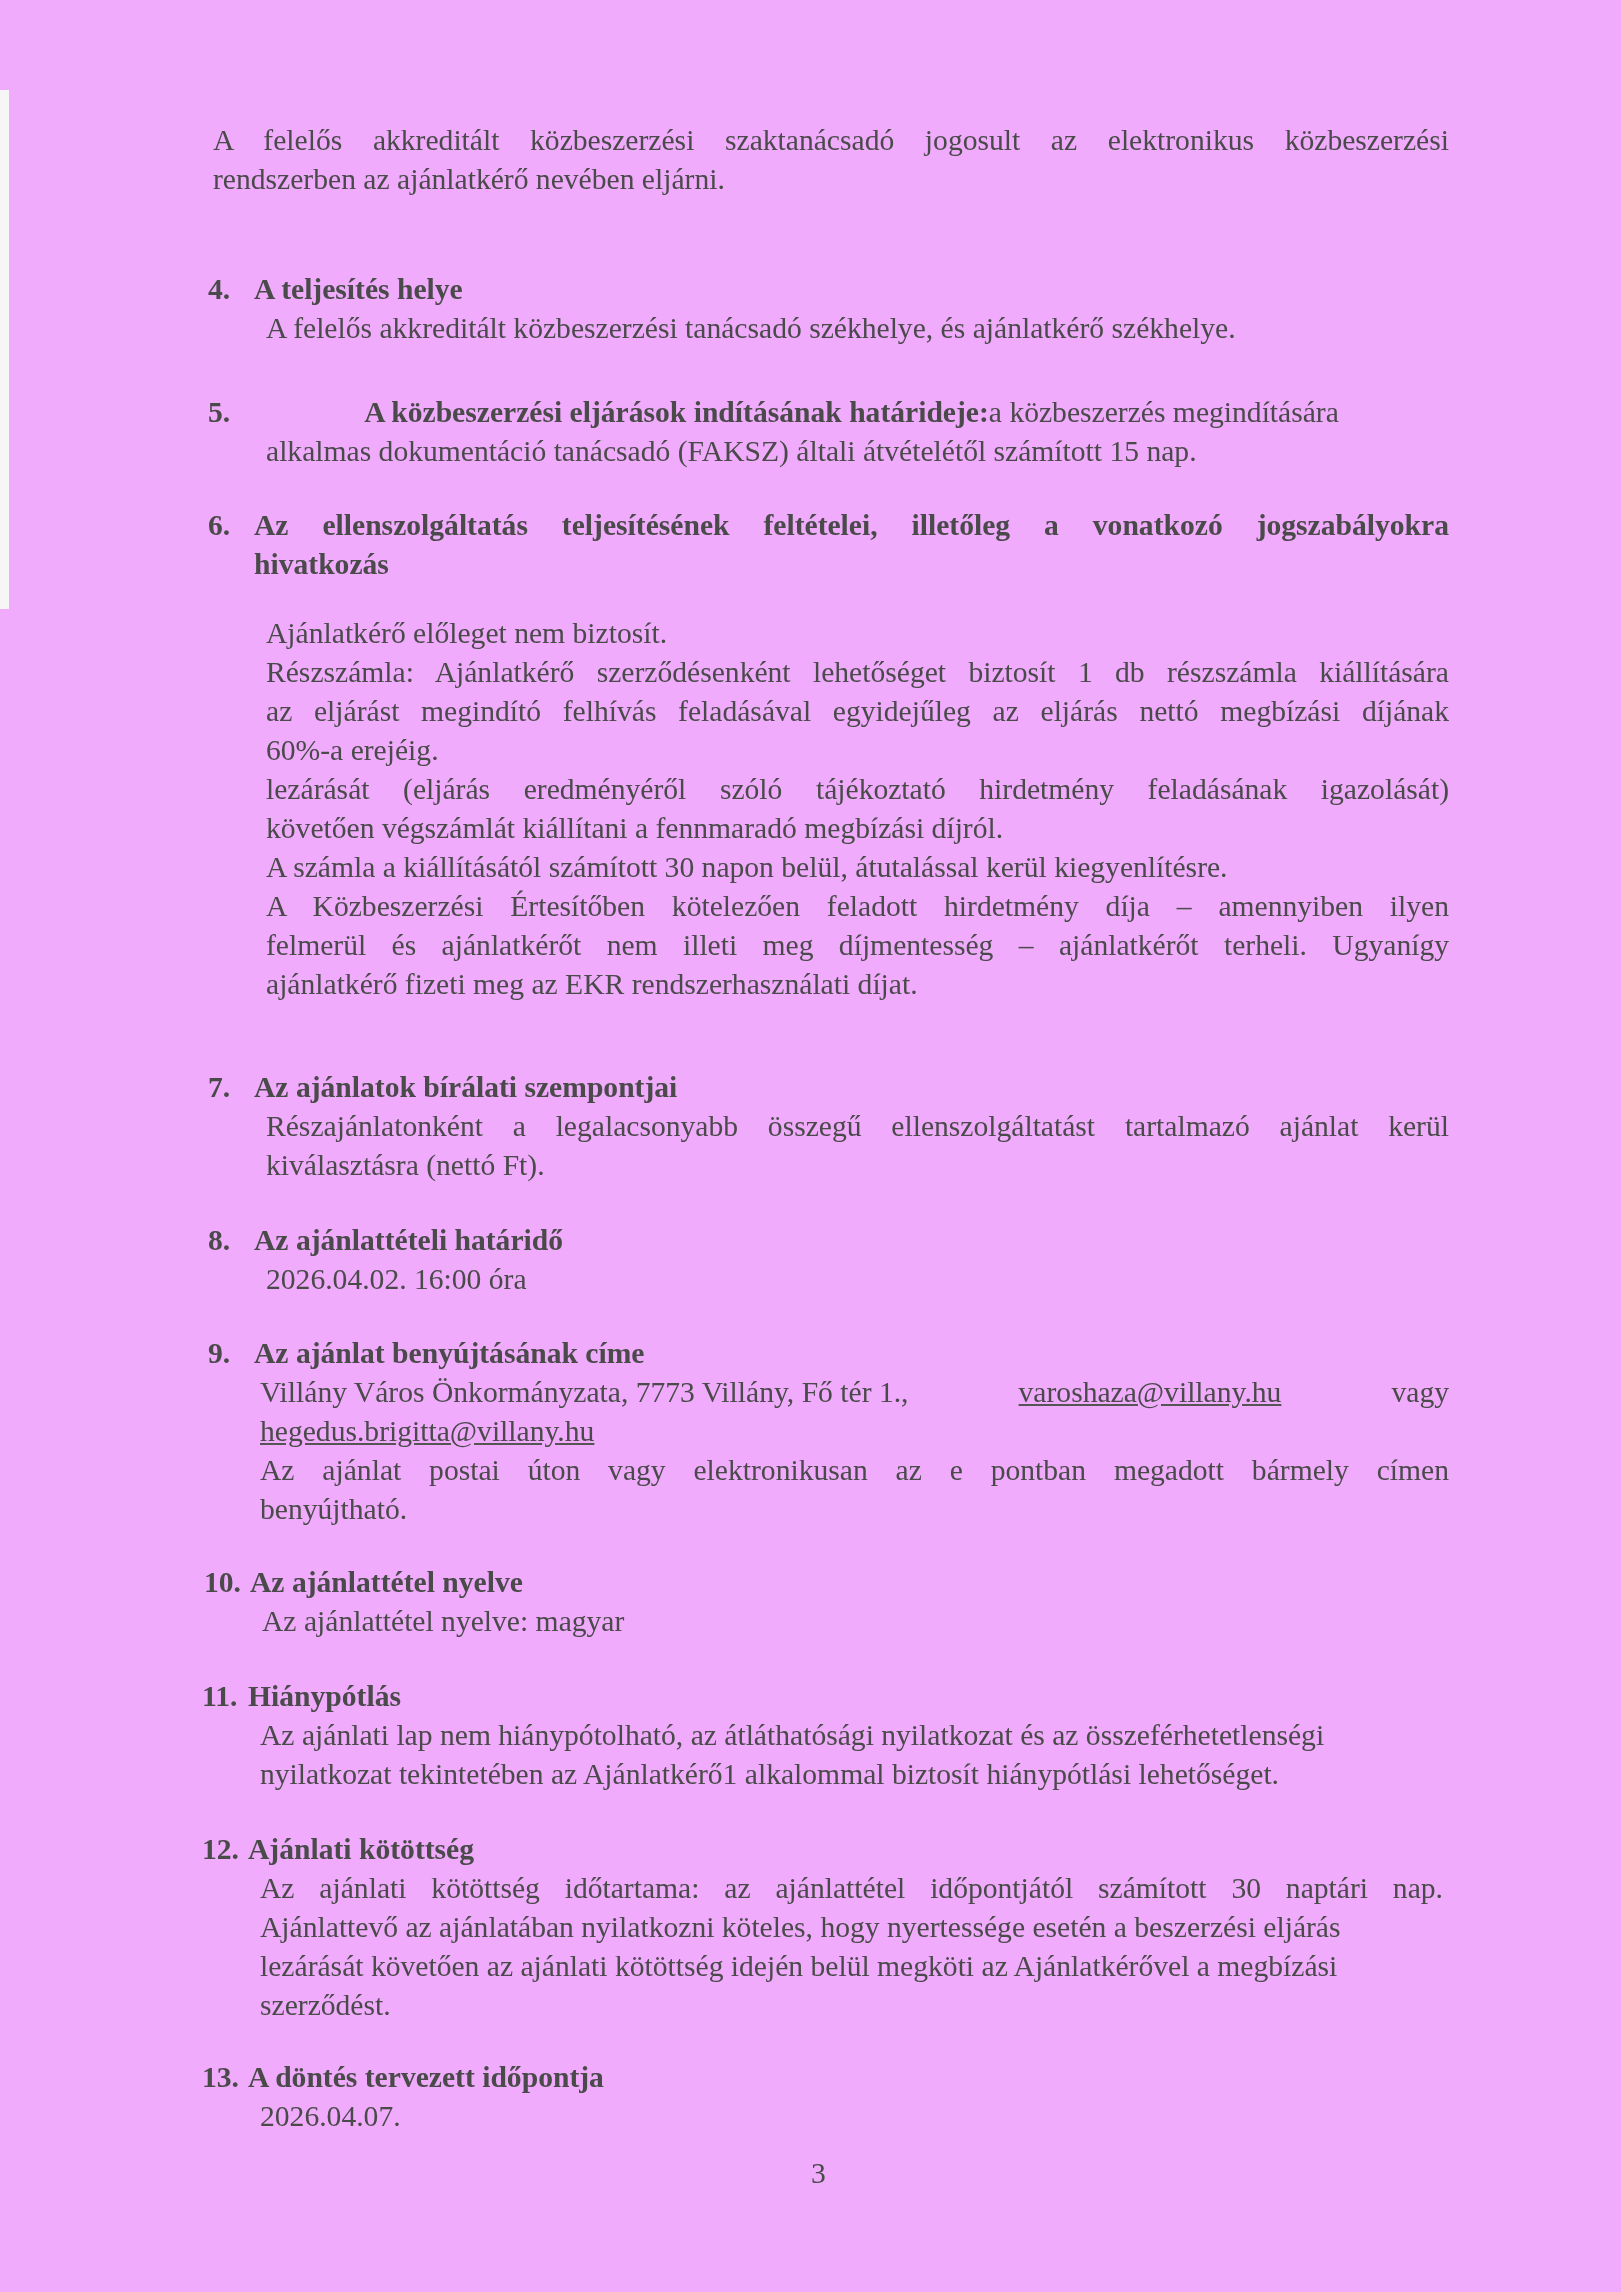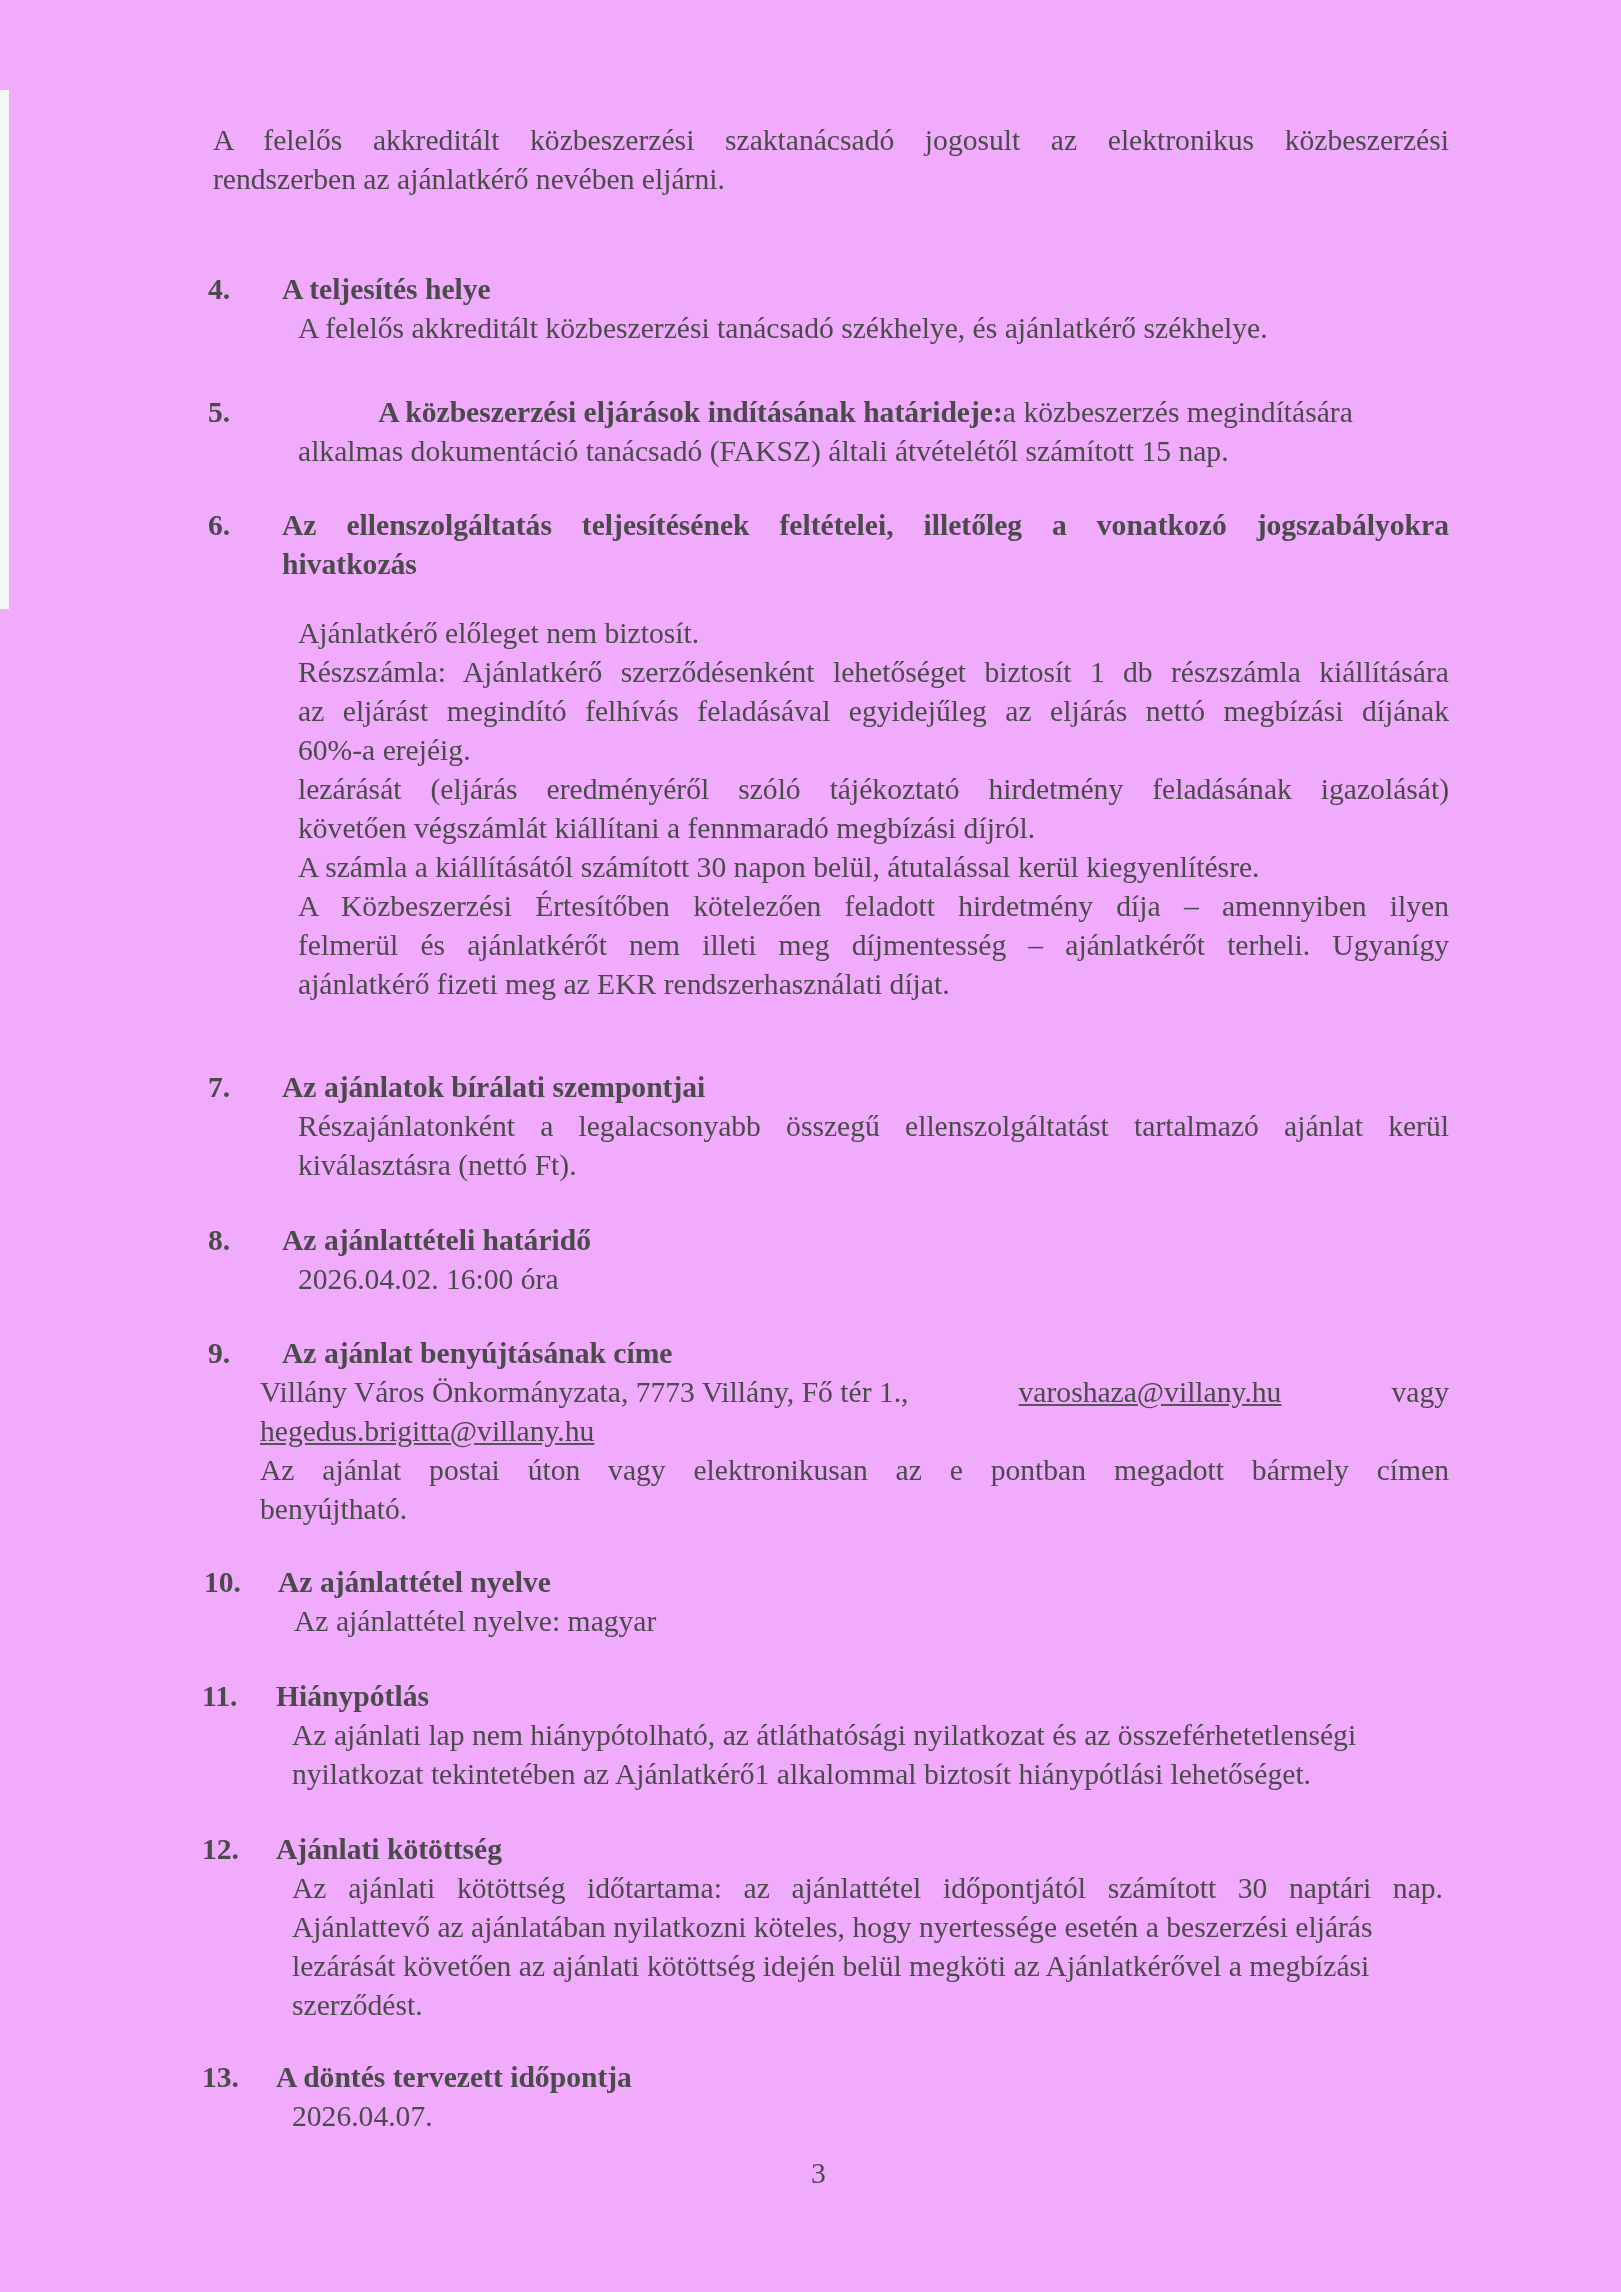--- a/index.html
+++ b/index.html
@@ -5,22 +5,22 @@
   html, body { margin: 0; padding: 0; background: #ffffff; }
   body { width: 1621px; height: 2293px; position: relative; overflow: hidden;
          font-family: "Liberation Serif", "DejaVu Serif", serif; color: #4a4a4a; }
   .page { position: absolute; left: 0; top: 0; width: 1621px; height: 2293px; background: #f0abfc; }
   .scan-edge { position: absolute; left: 0; top: 90px; width: 9px; height: 519px; background: #f6f6f6; }
   .text { position: absolute; left: 213px; width: 1236px; font-size: 29.6px; line-height: 39px; text-align: justify; }
   .line { display: block; white-space: nowrap; }
   .just { text-align: justify; text-align-last: justify; white-space: normal; }
   .item { position: absolute; left: 208px; width: 1241px; font-size: 29.6px; line-height: 39px; }
   .num { position: absolute; left: 0; top: 0; font-weight: bold; }
-  .head { margin-left: 74px; font-weight: bold; }
-  .body { margin-left: 90px; }
+  .head { margin-left: 46px; font-weight: bold; }
+  .body { margin-left: 58px; }
   .body .line { white-space: nowrap; }
   .body .just, .head .just { white-space: normal; }
   a.email { color: #4a4a4a; text-decoration: underline; text-decoration-color: #555; }
   .pagenum { position: absolute; left: 811px; top: 2157px; font-size: 29.6px; }
 </style>
 </head>
 <body>
 
 <div class="page">
   <div class="scan-edge"></div>

